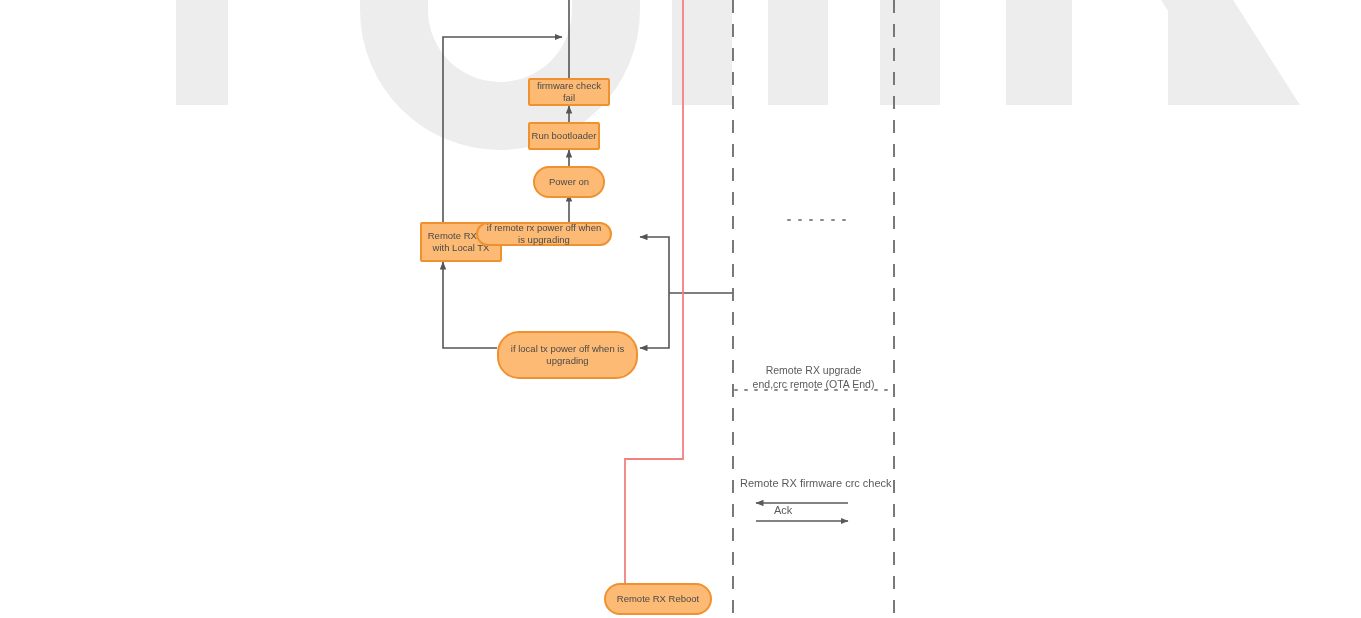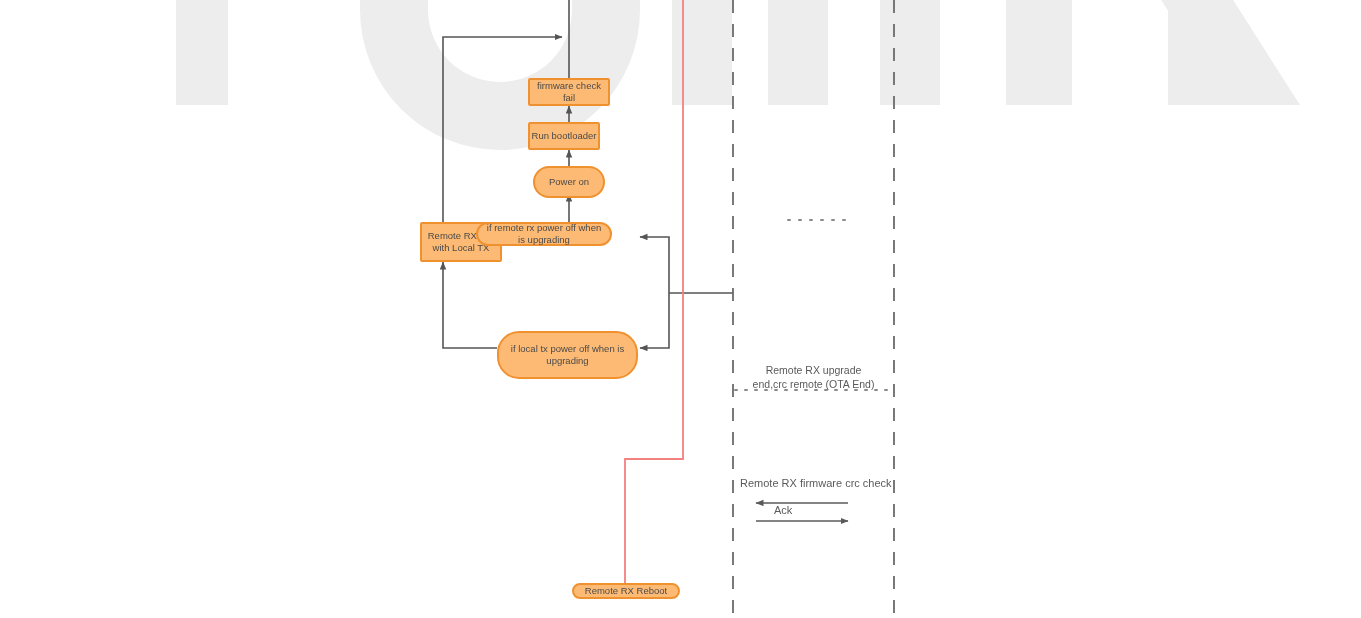--- a/index.html
+++ b/index.html
@@ -112,21 +112,21 @@
 
 <div class="node rect" style="left:380px;top:222px;width:82px;height:40px;white-space:pre-line;margin-left:40px;">Remote RX lost
 with Local TX</div>
 
 <div class="node round" style="left:476px;top:222px;width:136px;height:24px;white-space:pre-line;">if remote rx power off when
 is upgrading</div>
 
 <div class="node round" style="left:497px;top:331px;width:141px;height:48px;white-space:pre-line;">if local tx power off when is
 upgrading</div>
 
-<div class="node round" style="left:572px;top:583px;width:108px;height:16px;">Remote RX Reboot</div>
+<div class="node round" style="left:604px;top:583px;width:108px;height:32px;">Remote RX Reboot</div>
 
 <div class="seqlabel bold" style="left:736px;top:363px;width:155px;">
   <div>Remote RX  upgrade</div>
   <div>end,crc remote (OTA End)</div>
 </div>
 
 <div class="seqlabel" style="left:740px;top:477px;">Remote RX firmware crc check</div>
 
 <div class="seqlabel" style="left:738px;top:504px;margin-left:36px;">Ack</div>
 

